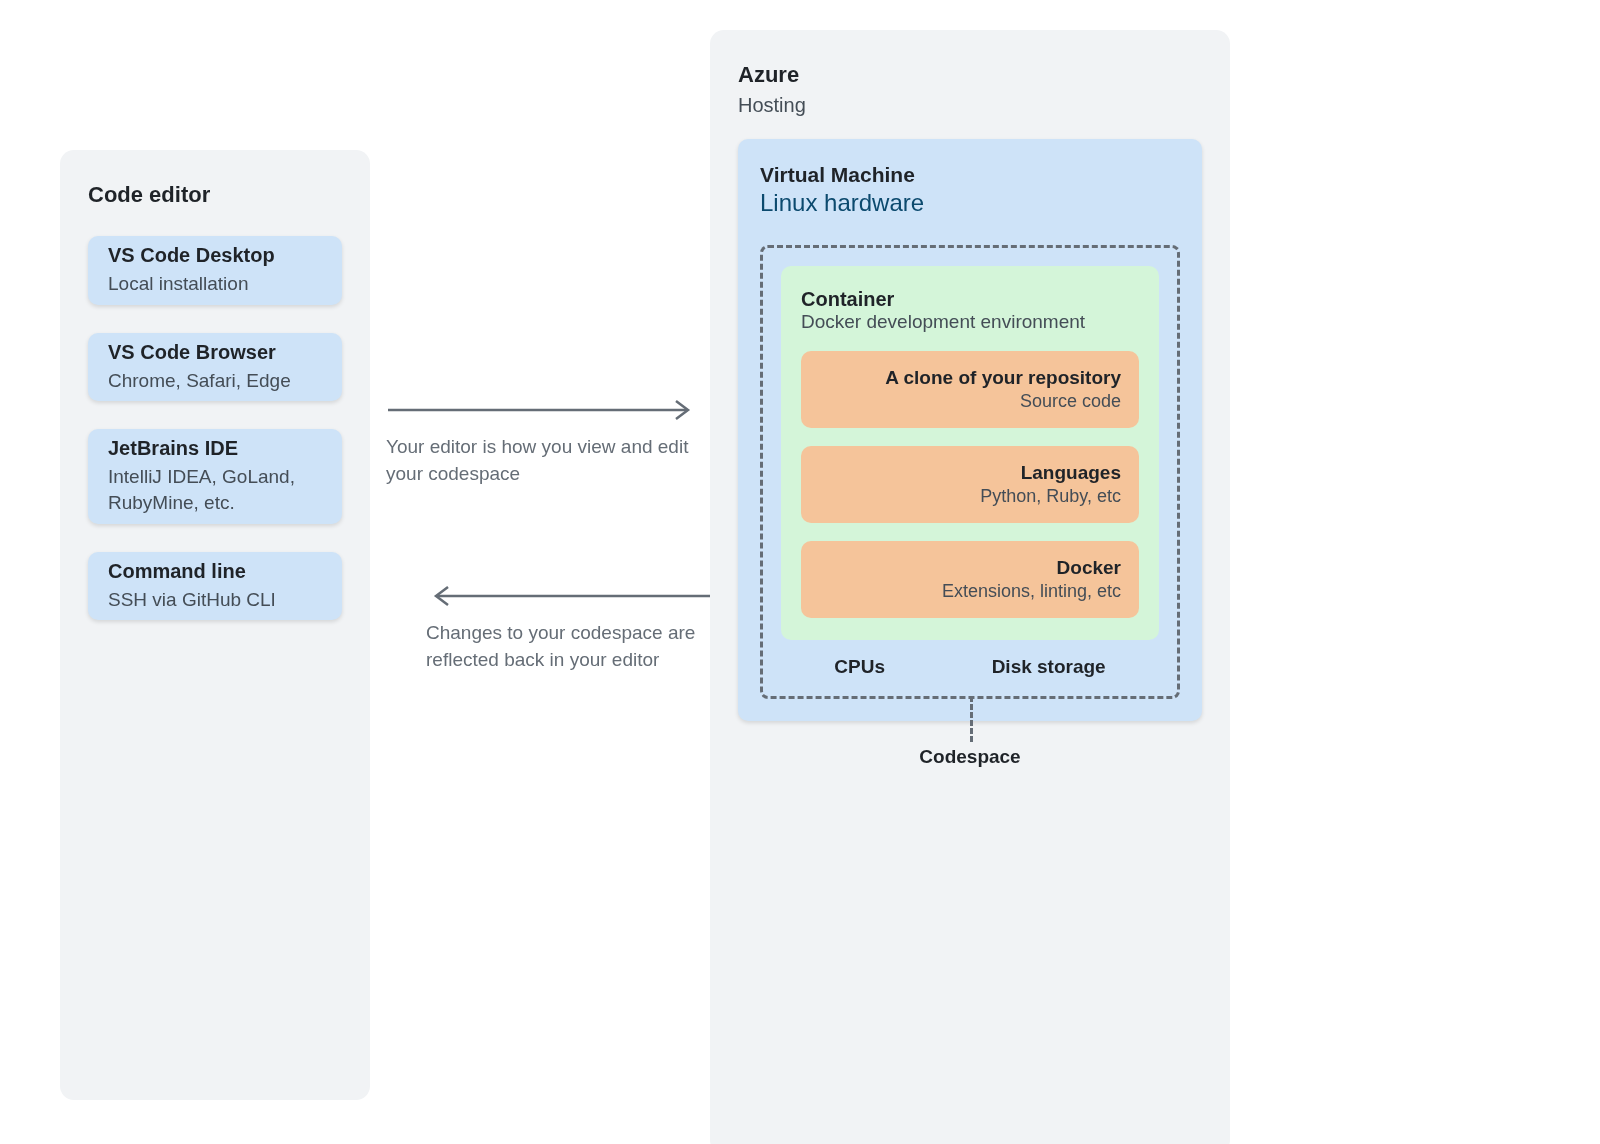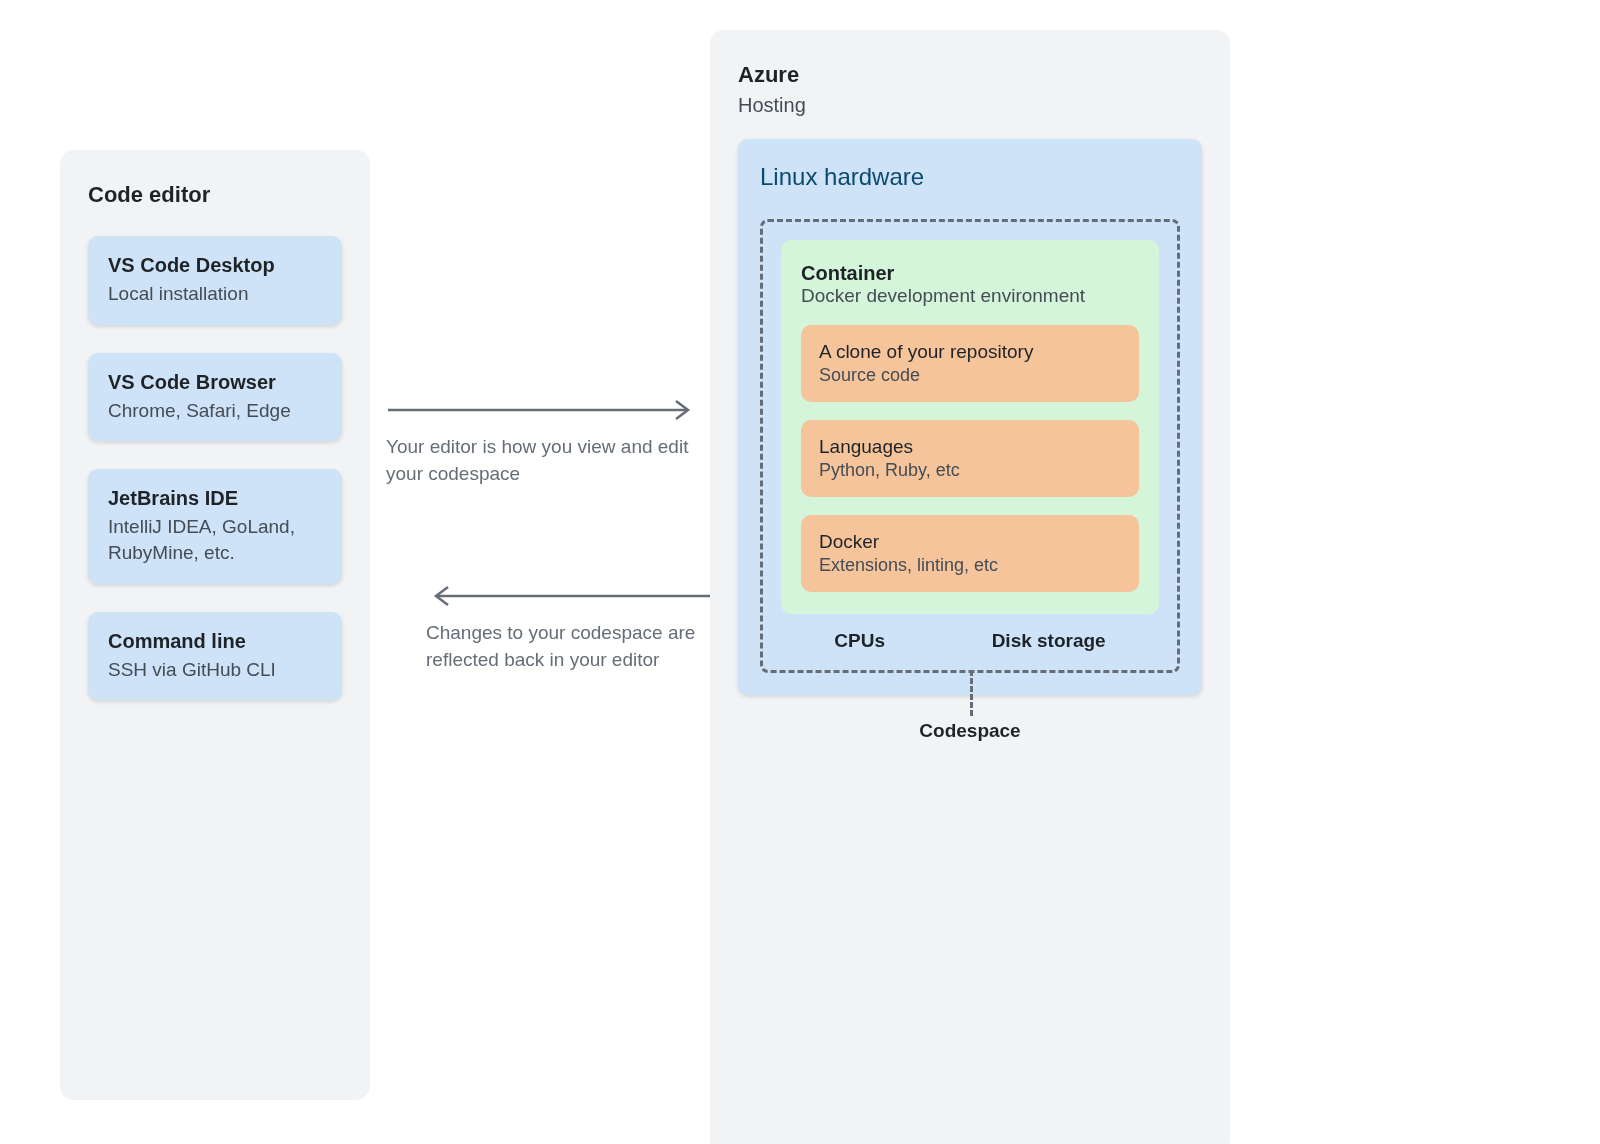--- a/index.html
+++ b/index.html
@@ -24,21 +24,21 @@
 }
 .editor-panel {
   left: 60px;
   top: 150px;
   width: 310px;
   height: 950px;
 }
 .card {
   background: #cee3f8;
   border-radius: 10px;
-  padding: 18px 20px;
+  padding: 8px 20px;
   margin-bottom: 28px;
   box-shadow: 0 2px 4px rgba(0,0,0,0.12);
 }
 .card-title {
   font-size: 20px;
   font-weight: 700;
   margin-bottom: 4px;
 }
 .card-sub {
   font-size: 19px;
@@ -79,22 +79,22 @@
 }
 .cont-title { font-size: 20px; font-weight: 700; margin-bottom: 0; }
 .cont-sub { font-size: 19px; color: #444d56; margin-bottom: 18px; }
 .inner-card {
   background: #f5c49a;
   border-radius: 10px;
   padding: 16px 18px;
   margin-bottom: 18px;
 }
 .inner-card:last-child { margin-bottom: 0; }
-.inner-title { font-size: 19px; font-weight: 400; margin-bottom: 2px; }
-.inner-sub { font-size: 18px; color: #444d56; }
+.inner-title { font-size: 19px; font-weight: 700; margin-bottom: 2px; text-align: right; }
+.inner-sub { font-size: 18px; color: #444d56; text-align: right; }
 .hw-row {
   display: flex;
   justify-content: space-around;
   margin-top: 16px;
 }
 .hw-item { font-size: 19px; font-weight: 700; }
 .codespace-connector {
   position: absolute;
   left: 50%;
   bottom: -46px;
@@ -162,20 +162,21 @@
     <polyline points="22,5 10,14 22,23" fill="none" stroke="#656d76" stroke-width="2.5"></polyline>
   </svg>
   <div class="arrow-text">Changes to your codespace are reflected back in your editor</div>
 </div>
 
 <div class="panel azure-panel">
   <div class="panel-title">Azure</div>
   <div class="azure-sub">Hosting</div>
 
   <div class="vm-box">
+    <div class="vm-title">Virtual Machine</div>
     <div class="vm-sub">Linux hardware</div>
 
     <div class="dashed-box">
       <div class="container-box">
         <div class="cont-title">Container</div>
         <div class="cont-sub">Docker development environment</div>
 
         <div class="inner-card">
           <div class="inner-title">A clone of your repository</div>
           <div class="inner-sub">Source code</div>

